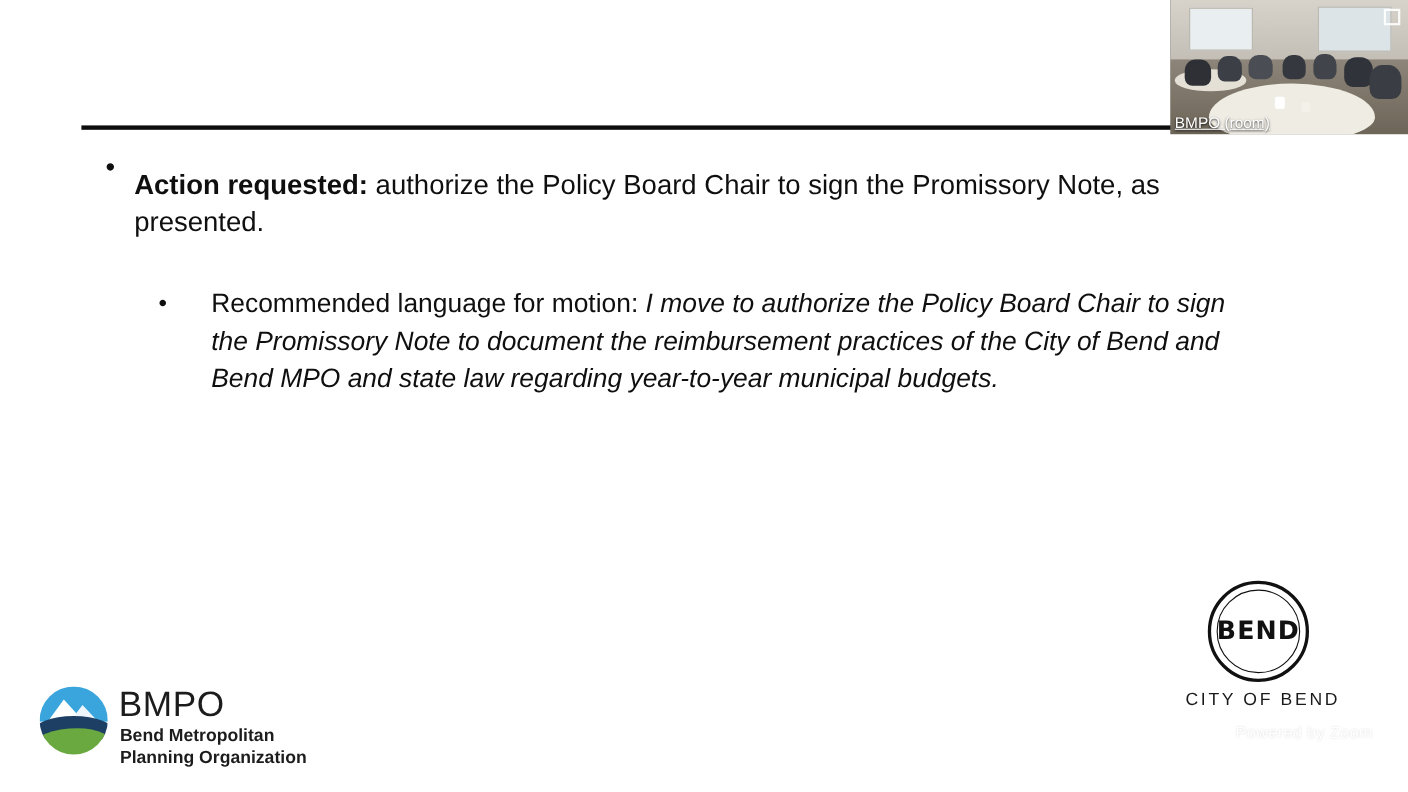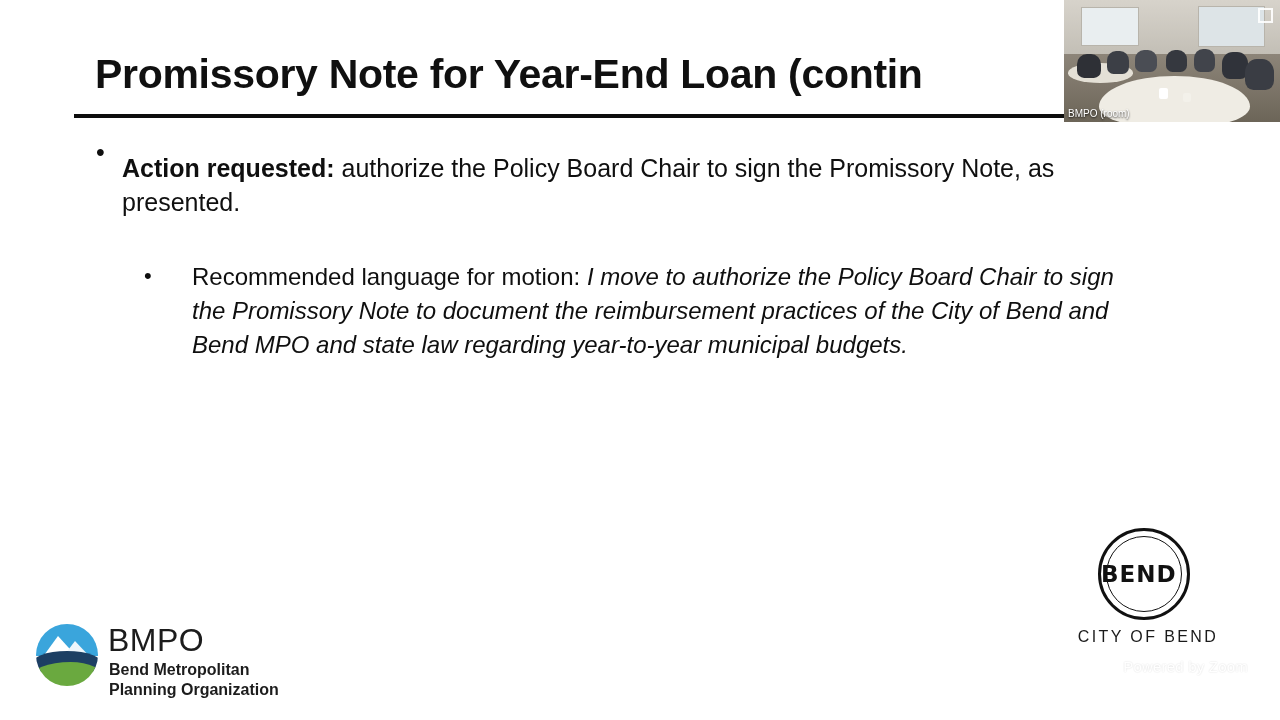--- a/index.html
+++ b/index.html
@@ -182,21 +182,21 @@
     content: "";
     position: absolute;
     left: 5px; top: 5px; right: 5px; bottom: 5px;
     border-radius: 50%;
     border: 1.5px solid #111111;
   }
   .bend-seal .word {
     position: absolute;
     left: 0; right: 0; top: 50%;
     transform: translateY(-50%);
-    text-align: left;
+    text-align: center;
     font-family: "DejaVu Sans", sans-serif;
     font-size: 23px;
     font-weight: bold;
     letter-spacing: 1px;
     color: #111111;
   }
   .bend-text {
     position: absolute;
     left: 0;
     top: 100px;
@@ -262,24 +262,25 @@
     background: #ffffff; border-radius: 2px;
   }
   .vt-cup2 {
     position: absolute; left: 55%; top: 76%; width: 4%; height: 8%;
     background: #f3f1ea; border-radius: 2px;
   }
   .vt-label {
     position: absolute;
     left: 4px;
     bottom: 3px;
-    font-size: 10px;
+    font-size: 14px;
     color: #ffffff;
     text-shadow: 0 1px 2px rgba(0,0,0,0.85);
     font-family: "Liberation Sans", sans-serif;
+    text-decoration: underline;
   }
   .vt-maximize {
     position: absolute;
     right: 7px;
     top: 8px;
     width: 15px;
     height: 15px;
     border: 2px solid #ffffff;
     box-sizing: border-box;
     opacity: 0.9;
@@ -299,21 +300,20 @@
     letter-spacing: 0.2px;
   }
 </style>
 </head>
 <body>
 
 <div id="stage">
 
   <div class="slide">
 
-    <div class="slide-title">Promissory Note for Year-End Loan (contin</div>
 
     <div class="title-rule"></div>
 
     <div class="bullet-l1">
       <span class="dot">•</span>
       <span class="txt"><span class="lead">Action requested:</span><span> authorize the Policy Board Chair to sign the Promissory Note, as presented.</span></span>
     </div>
 
     <div class="bullet-l2">
       <span class="dot">•</span>

